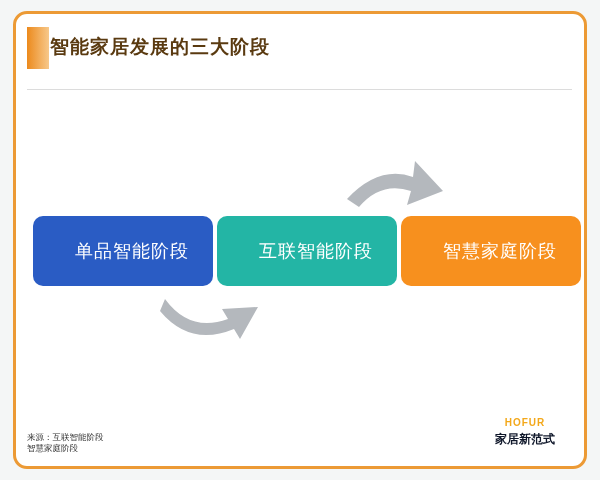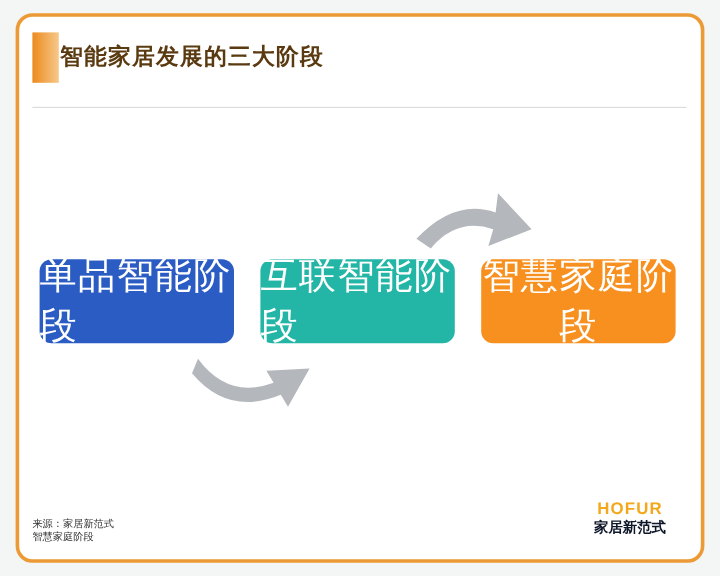--- a/index.html
+++ b/index.html
@@ -36,23 +36,24 @@
     position: absolute;
     left: 27px; top: 89px;
     width: 545px; height: 1px;
     background: #dcdcdc;
   }
   .stage {
     position: absolute;
     height: 70px;
     border-radius: 10px;
     color: #ffffff;
-    font-size: 31px;
+    font-size: 18px;
     display: flex; align-items: center; justify-content: center;
     letter-spacing: 1px;
+    padding-left: 18px;
   }
   .stage-1 { left: 33px;  top: 216px; width: 162px; background: #2a5cc4; }
   .stage-2 { left: 217px; top: 216px; width: 162px; background: #23b5a5; }
   .stage-3 { left: 401px; top: 216px; width: 162px; background: #f7901e; text-align: center; }
   .arrow { position: absolute; }
   .arrow-1 { left: 160px; top: 285px; width: 110px; height: 60px; }
   .arrow-2 { left: 345px; top: 155px; width: 110px; height: 60px; }
   .source {
     position: absolute;
     left: 27px; top: 432px;
@@ -62,21 +63,21 @@
   }
   .logo {
     position: absolute;
     left: 490px; top: 415px;
     text-align: center;
     width: 70px;
   }
   .logo-en {
     font-family: "Liberation Sans", sans-serif;
     font-weight: bold;
-    font-size: 14px;
+    font-size: 10px;
     color: #f3a81b;
     letter-spacing: 1px;
     line-height: 16px;
   }
   .logo-cn {
     font-size: 12px;
     font-weight: bold;
     color: #0f172a;
     line-height: 16px;
   }
@@ -102,20 +103,20 @@
 
 <svg class="arrow arrow-1" viewBox="0 0 110 60">
   <path d="M5 14 Q30 48 68 34 L62 24 L98 22 L80 54 L74 44 Q30 62 0 26 Z" fill="#b4b8bd"></path>
 </svg>
 
 <svg class="arrow arrow-2" viewBox="0 0 110 60">
   <path d="M2 44 Q34 10 68 22 L70 6 L98 36 L62 50 L66 36 Q36 26 14 52 Z" fill="#b4b8bd"></path>
 </svg>
 
 <div class="source">
-  <div>来源：家居新范式</div>
+  <div>来源：互联智能阶段</div>
   <div>智慧家庭阶段</div>
 </div>
 
 <div class="logo">
   <div class="logo-en">HOFUR</div>
   <div class="logo-cn">家居新范式</div>
 </div>
 
 </body></html>

